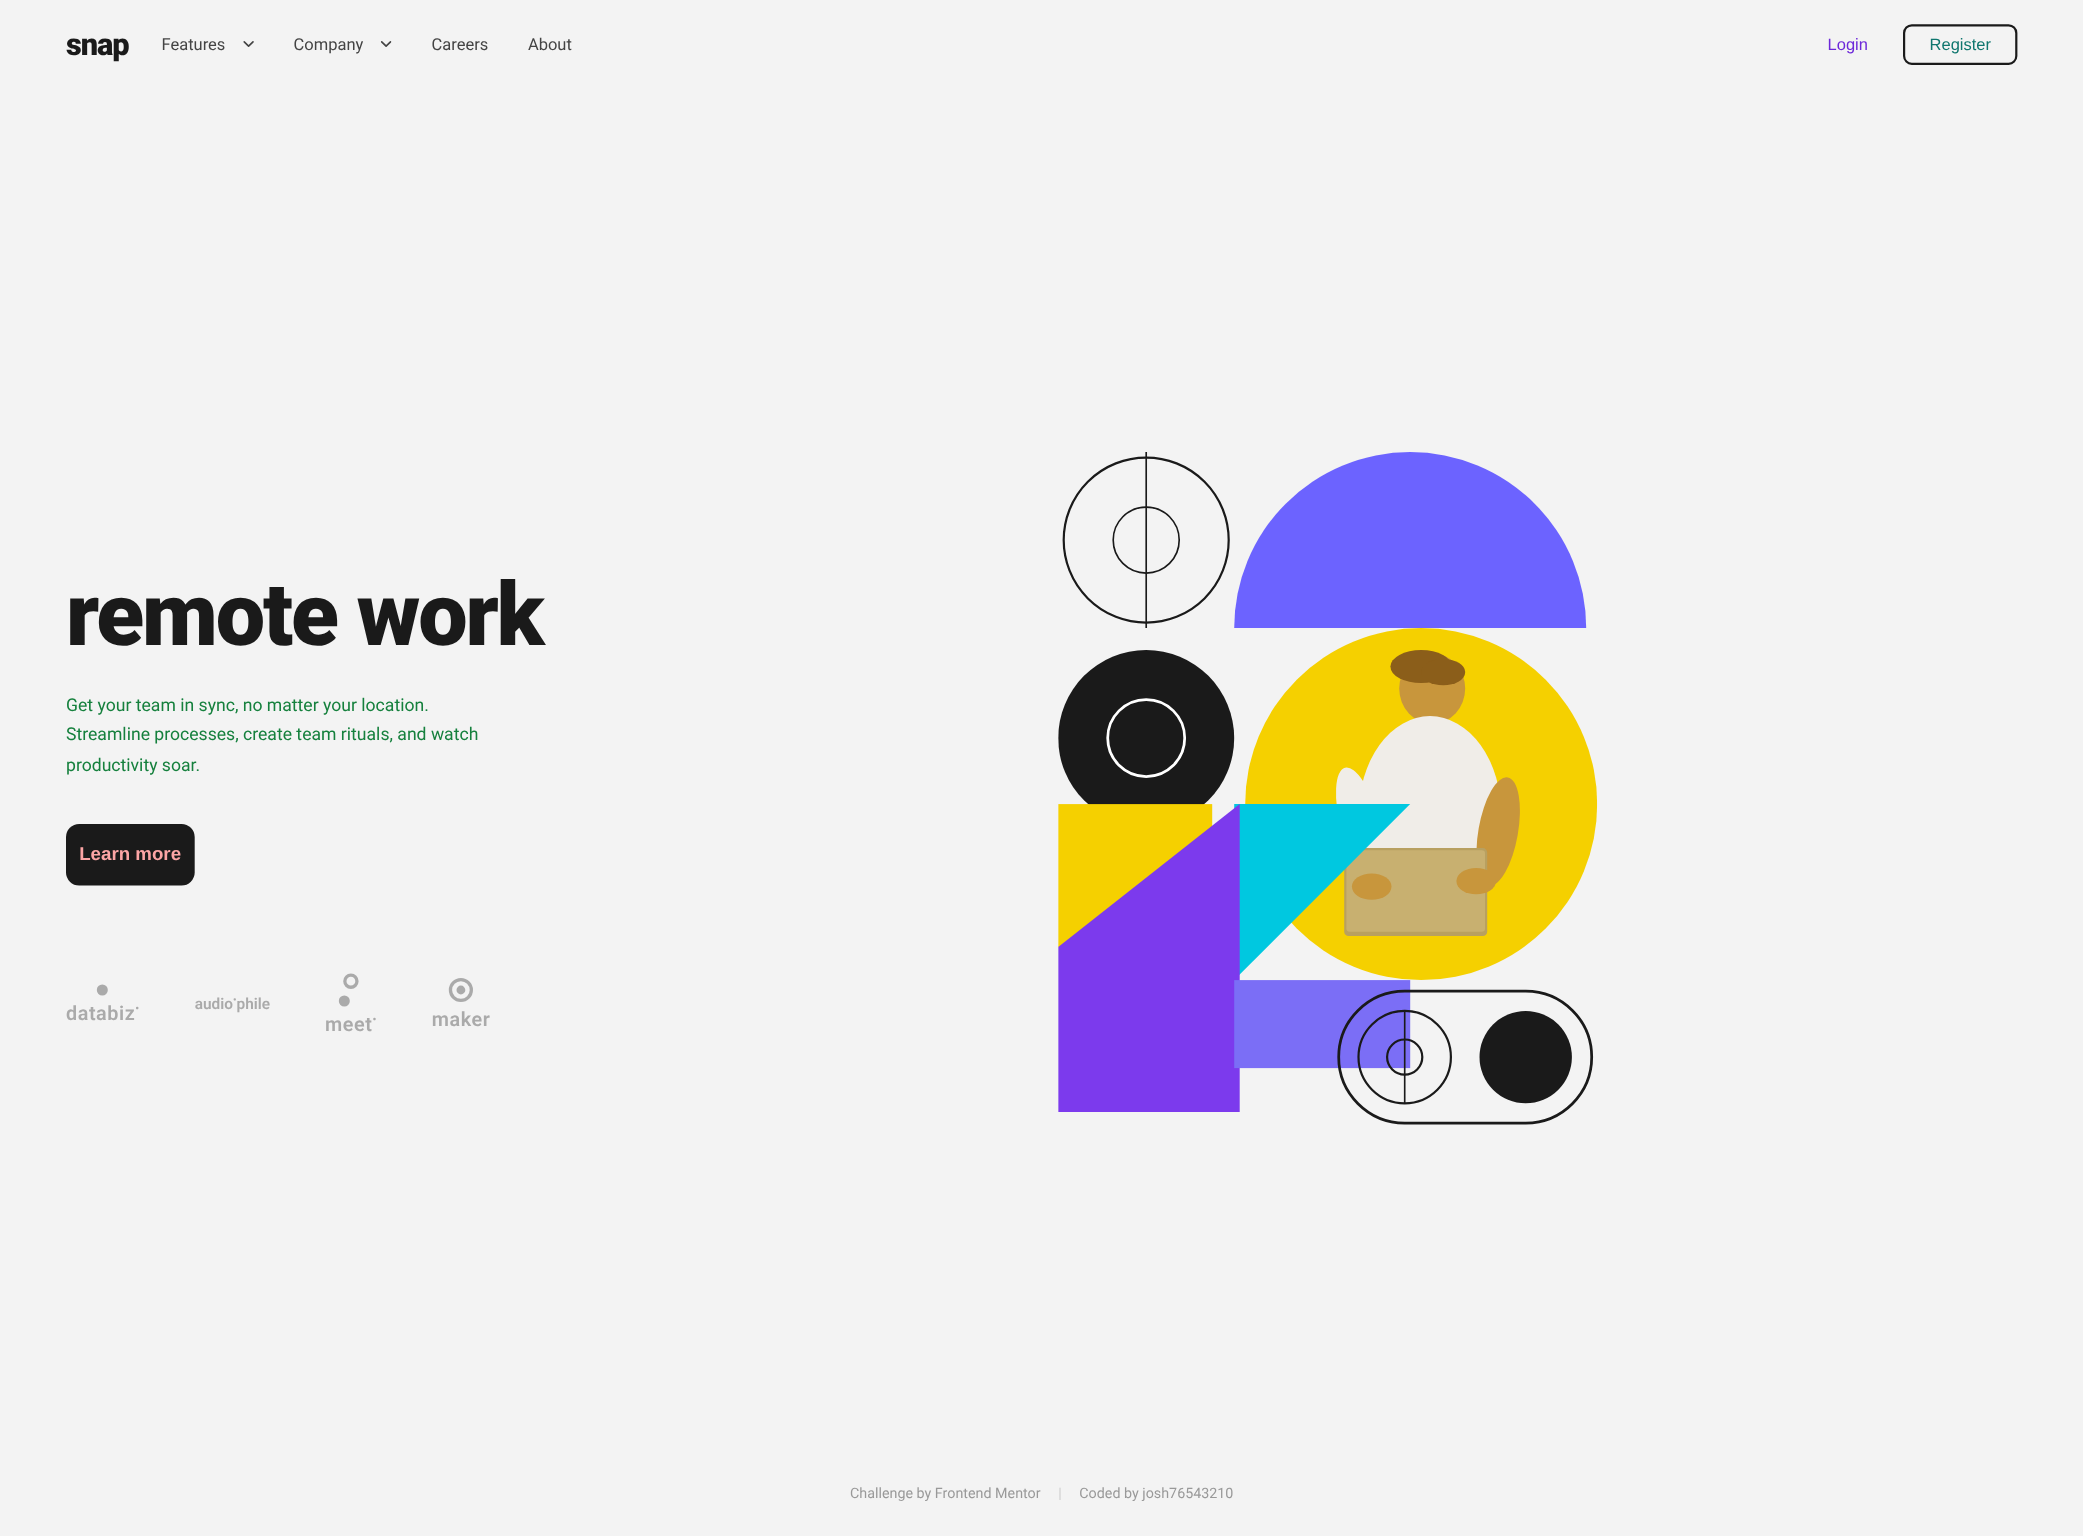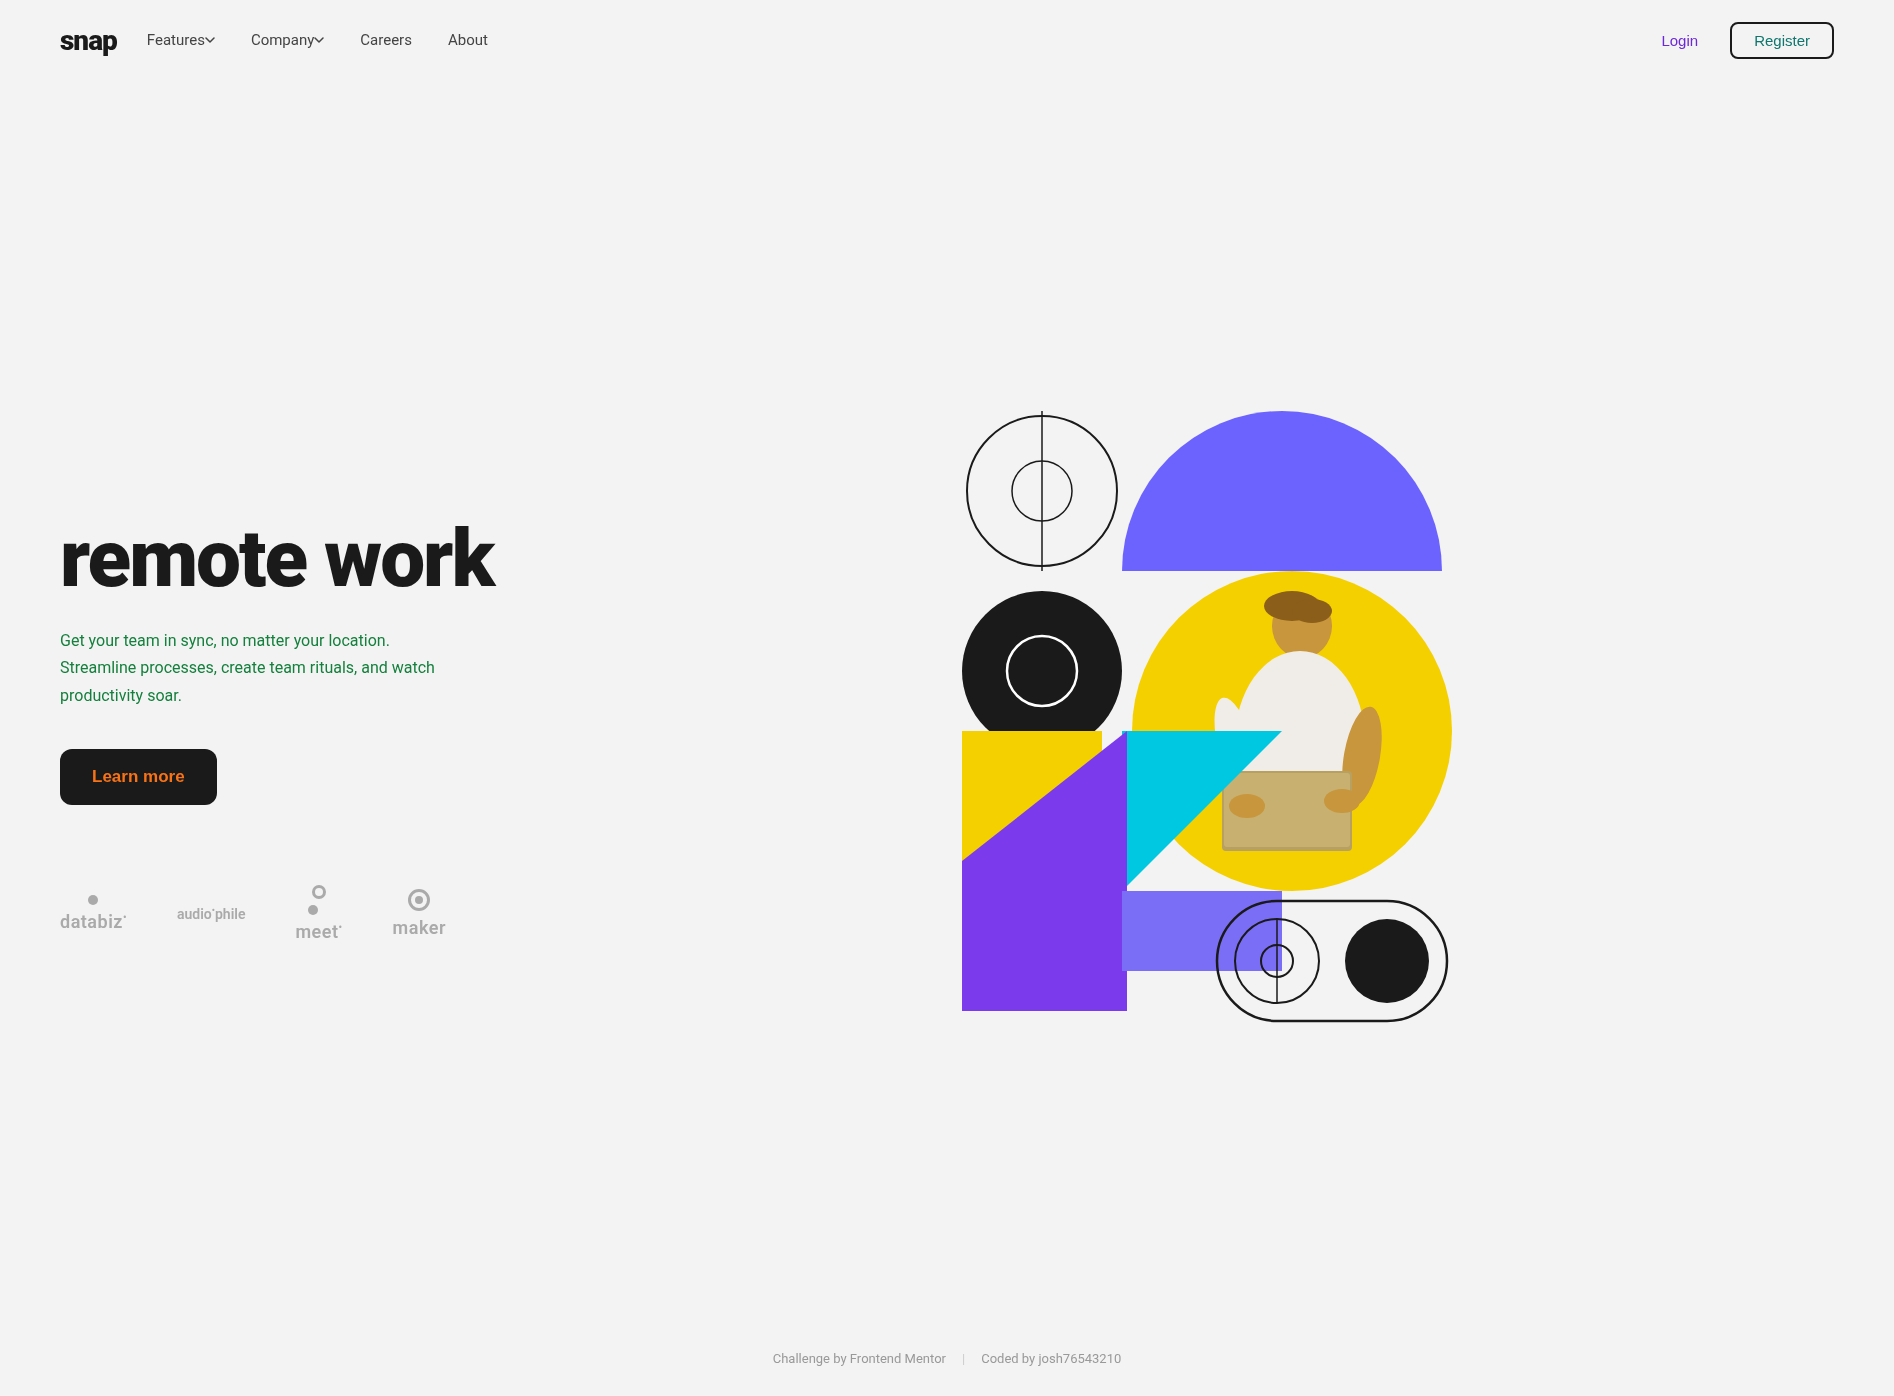--- a/index.html
+++ b/index.html
@@ -32,21 +32,21 @@
     .nav-links {
       display: flex;
       align-items: center;
       gap: 8px;
       flex: 1;
     }
 
     .nav-link {
       display: flex;
       align-items: center;
-      gap: 0;
+      gap: 16px;
       padding: 8px 14px;
       font-size: 15px;
       color: #444;
       cursor: pointer;
       border-radius: 6px;
       text-decoration: none;
       font-weight: 400;
       text-align: center;
     }
 
@@ -110,24 +110,24 @@
     .hero-subtitle {
       font-size: 16px;
       color: #15803d;
       line-height: 1.7;
       max-width: 400px;
       margin-bottom: 40px;
     }
 
     .btn-learn-more {
       background: #1a1a1a;
-      color: #f97316;
+      color: #fca5a5;
       border: none;
       border-radius: 12px;
-      padding: 18px 32px;
+      padding: 18px 12px;
       font-size: 17px;
       font-weight: 600;
       cursor: pointer;
       display: inline-block;
     }
 
     
     .logos {
       margin-top: 80px;
       display: flex;

